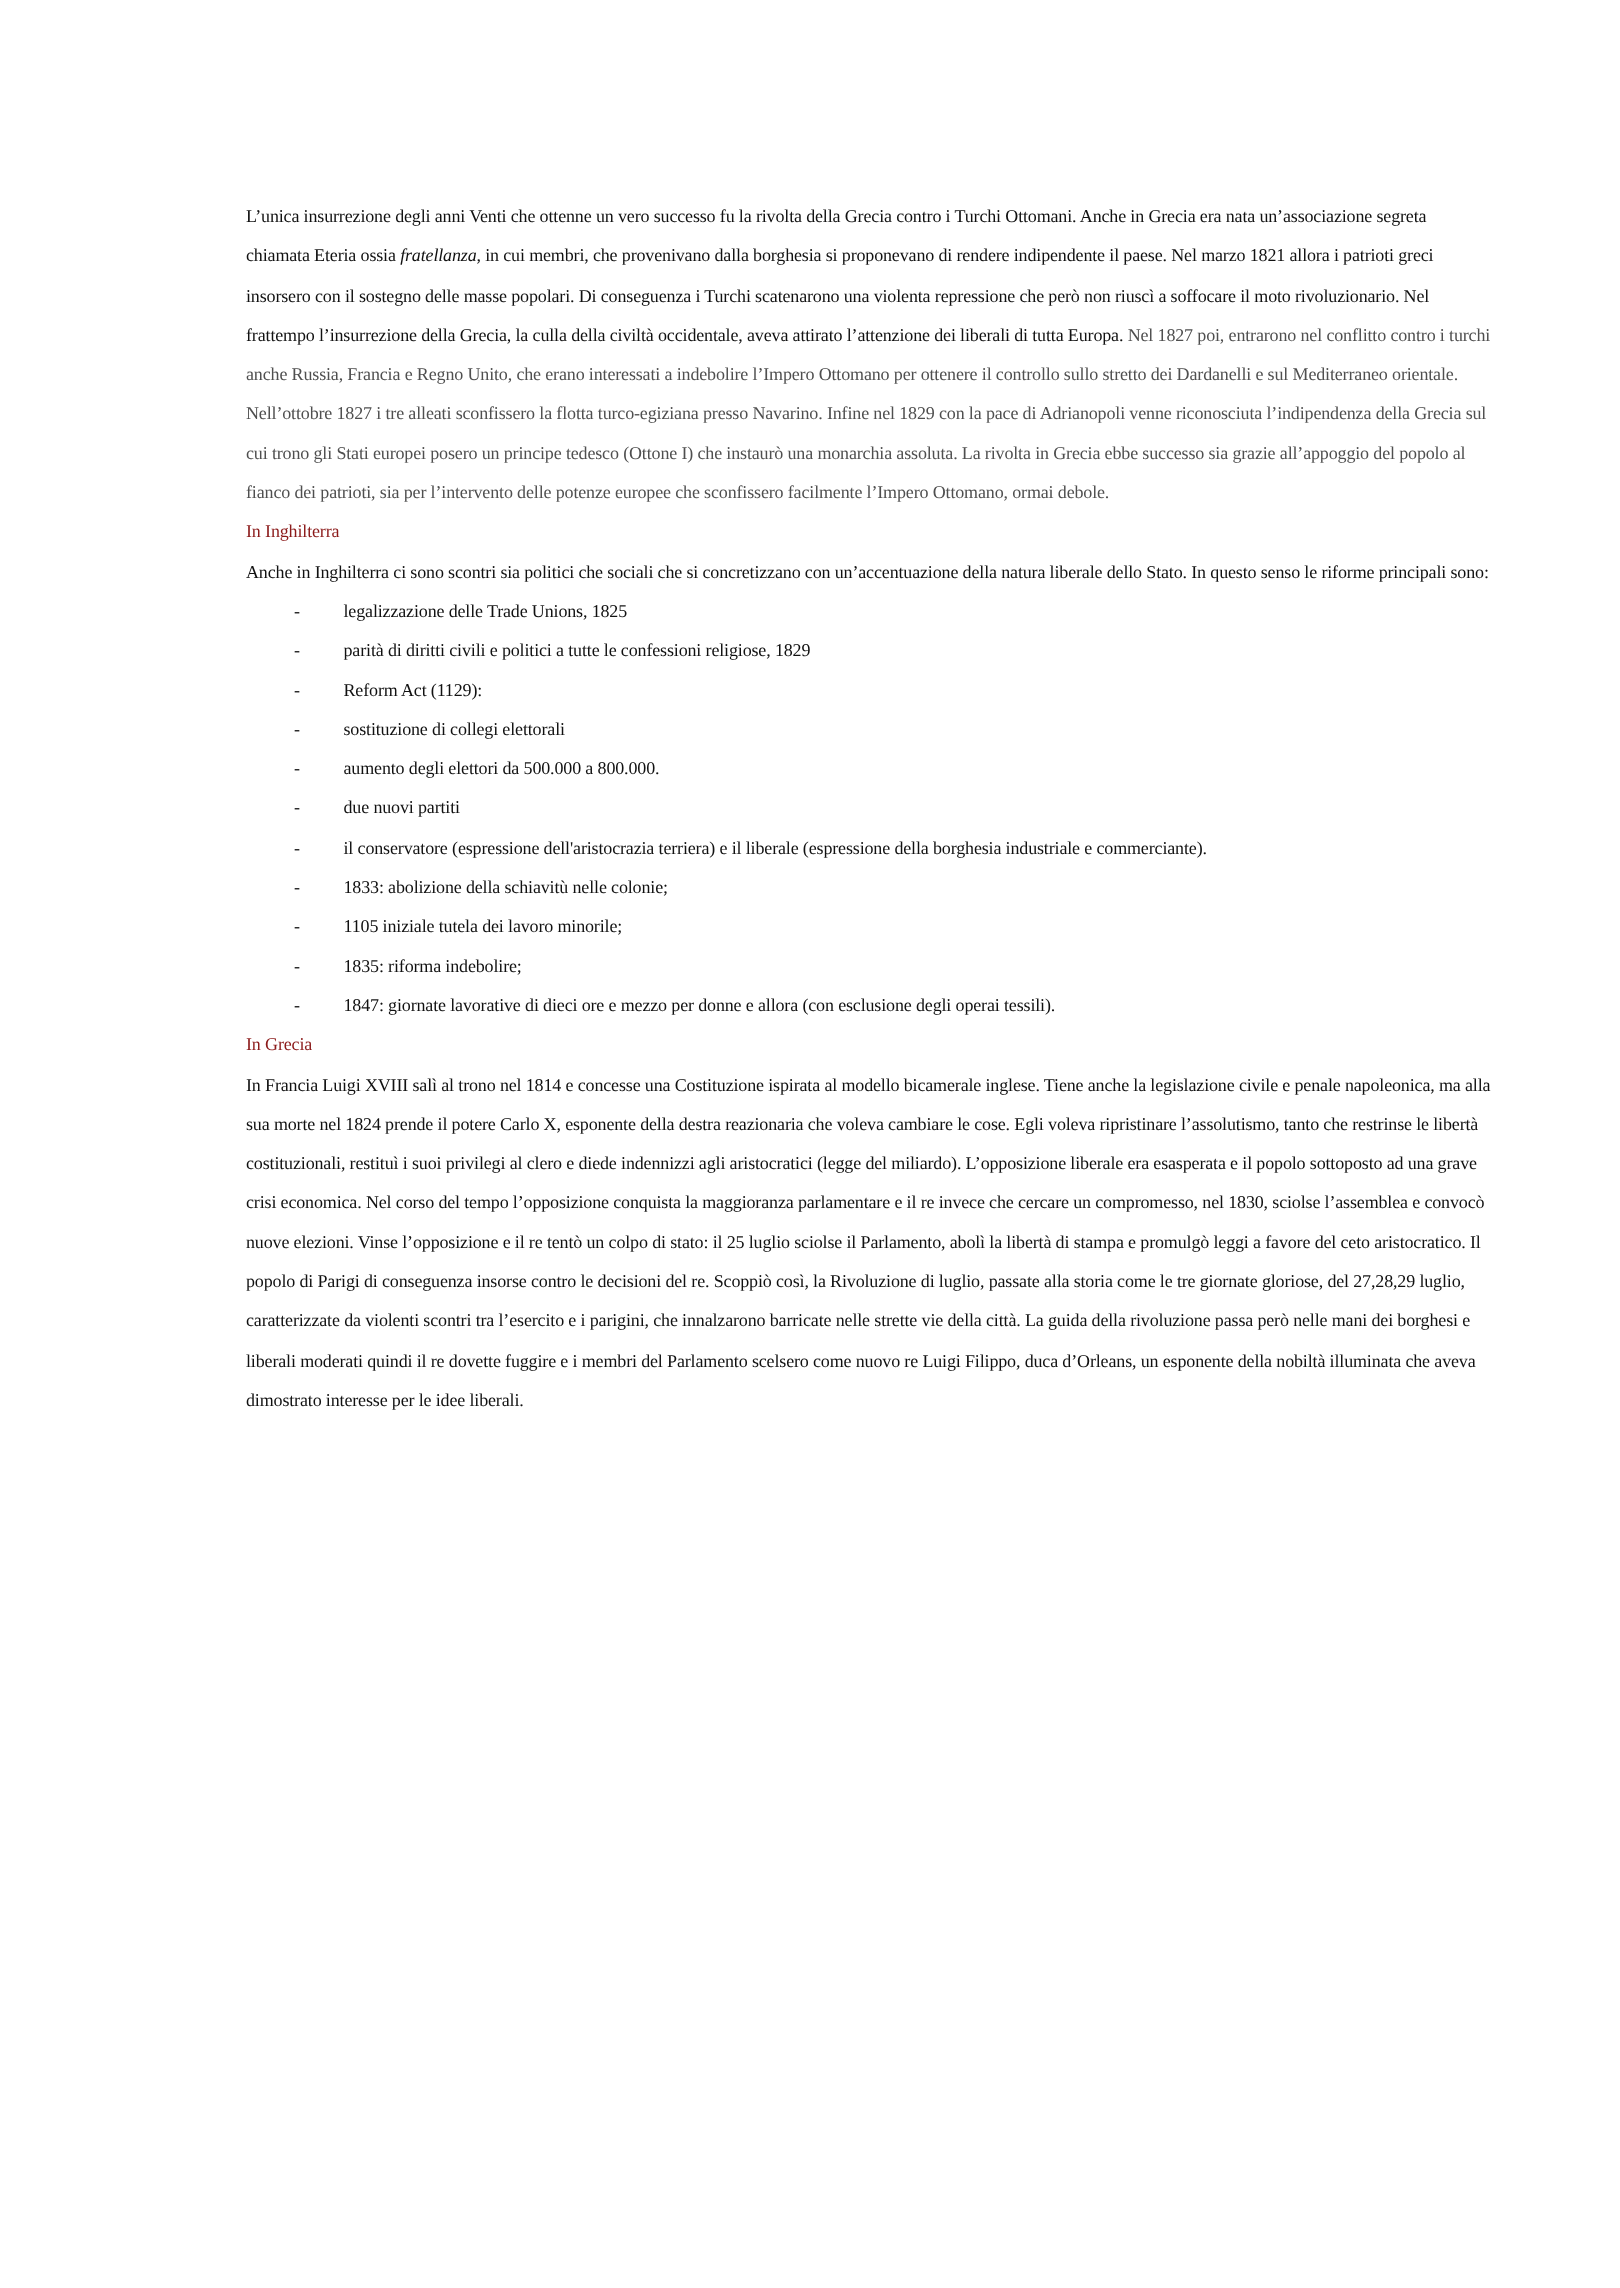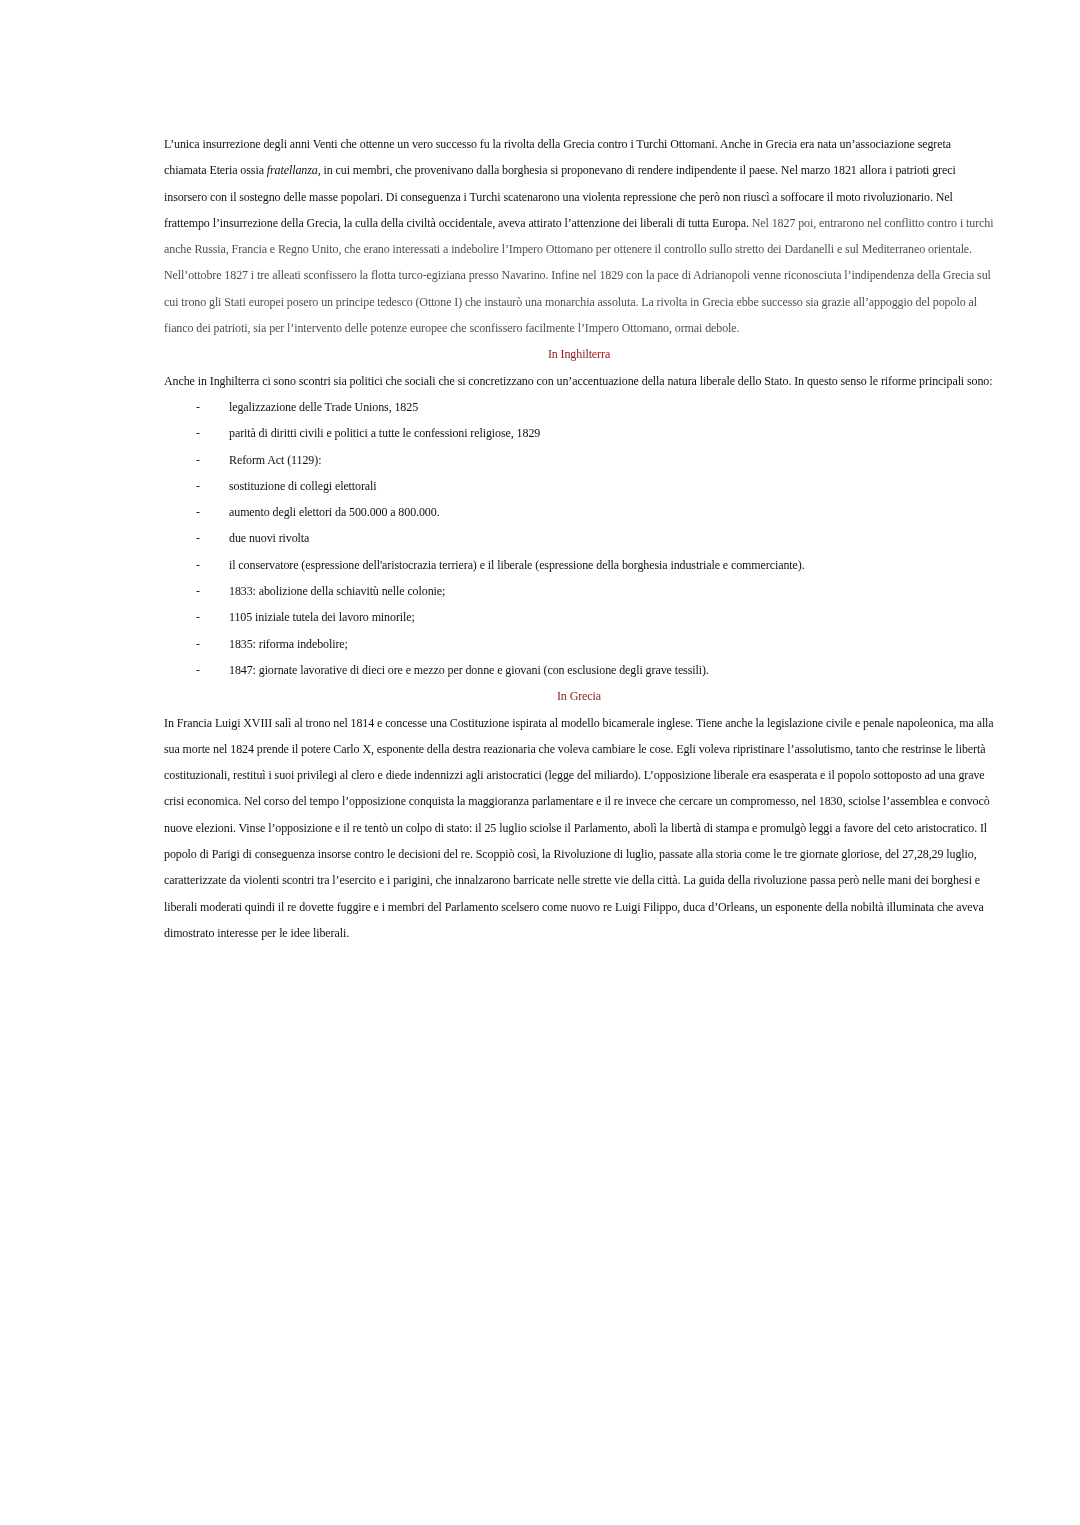--- a/index.html
+++ b/index.html
@@ -16,21 +16,21 @@
     left: 148px;
     top: 131px;
     width: 830px;
     font-size: 12px;
     line-height: 26.3px;
     letter-spacing: -0.1px;
     margin-left: 16px;
   }
   .p { margin: 0; }
   .gray { color: #4f4f4f; }
-  .heading { margin: 0; color: #8b1a1a; text-align: center; }
+  .heading { margin: 0; color: #8b1a1a; }
   ul.dash {
     list-style: none;
     margin: 0;
     padding: 0;
   }
   ul.dash li {
     position: relative;
     padding-left: 65px;
   }
   ul.dash li::before {
@@ -50,25 +50,25 @@
   <p class="heading">In Inghilterra</p>
 
   <p class="p">Anche in Inghilterra ci sono scontri sia politici che sociali che si concretizzano con un’accentuazione della natura liberale dello Stato. In questo senso le riforme principali sono:</p>
 
   <ul class="dash">
     <li>legalizzazione delle Trade Unions, 1825</li>
     <li> parità di diritti civili e politici a tutte le confessioni religiose, 1829</li>
     <li>Reform Act (1129):</li>
     <li>sostituzione di collegi elettorali</li>
     <li>aumento degli elettori da 500.000 a 800.000.</li>
-    <li>due nuovi rivolta</li>
+    <li>due nuovi partiti</li>
     <li> il conservatore (espressione dell'aristocrazia terriera) e il liberale (espressione della borghesia industriale e commerciante).</li>
     <li>1833: abolizione della schiavitù nelle colonie;</li>
     <li> 1105 iniziale tutela dei lavoro minorile;</li>
     <li> 1835: riforma indebolire;</li>
-    <li> 1847: giornate lavorative di dieci ore e mezzo per donne e giovani (con esclusione degli grave tessili).</li>
+    <li> 1847: giornate lavorative di dieci ore e mezzo per donne e allora (con esclusione degli operai tessili).</li>
   </ul>
 
   <p class="heading">In Grecia</p>
 
   <p class="p">In Francia Luigi XVIII salì al trono nel 1814 e concesse una Costituzione ispirata al modello bicamerale inglese. Tiene anche la legislazione civile e penale napoleonica, ma alla sua morte nel 1824 prende il potere Carlo X, esponente della destra reazionaria che voleva cambiare le cose. Egli voleva ripristinare l’assolutismo, tanto che restrinse le libertà costituzionali, restituì i suoi privilegi al clero e diede indennizzi agli aristocratici (legge del miliardo). L’opposizione liberale era esasperata e il popolo sottoposto ad una grave crisi economica. Nel corso del tempo l’opposizione conquista la maggioranza parlamentare e il re invece che cercare un compromesso, nel 1830, sciolse l’assemblea e convocò nuove elezioni. Vinse l’opposizione e il re tentò un colpo di stato: il 25 luglio sciolse il Parlamento, abolì la libertà di stampa e promulgò leggi a favore del ceto aristocratico. Il popolo di Parigi di conseguenza insorse contro le decisioni del re. Scoppiò così, la Rivoluzione di luglio, passate alla storia come le tre giornate gloriose, del 27,28,29 luglio, caratterizzate da violenti scontri tra l’esercito e i parigini, che innalzarono barricate nelle strette vie della città. La guida della rivoluzione passa però nelle mani dei borghesi e liberali moderati quindi il re dovette fuggire e i membri del Parlamento scelsero come nuovo re Luigi Filippo, duca d’Orleans, un esponente della nobiltà illuminata che aveva dimostrato interesse per le idee liberali.</p>
 
 </div>
 
 </body></html>

